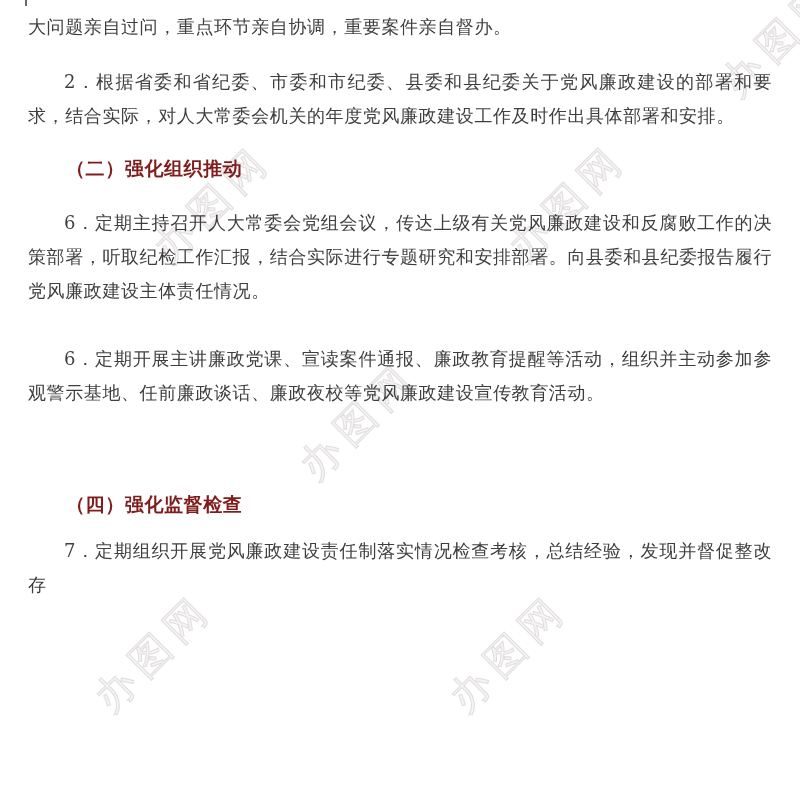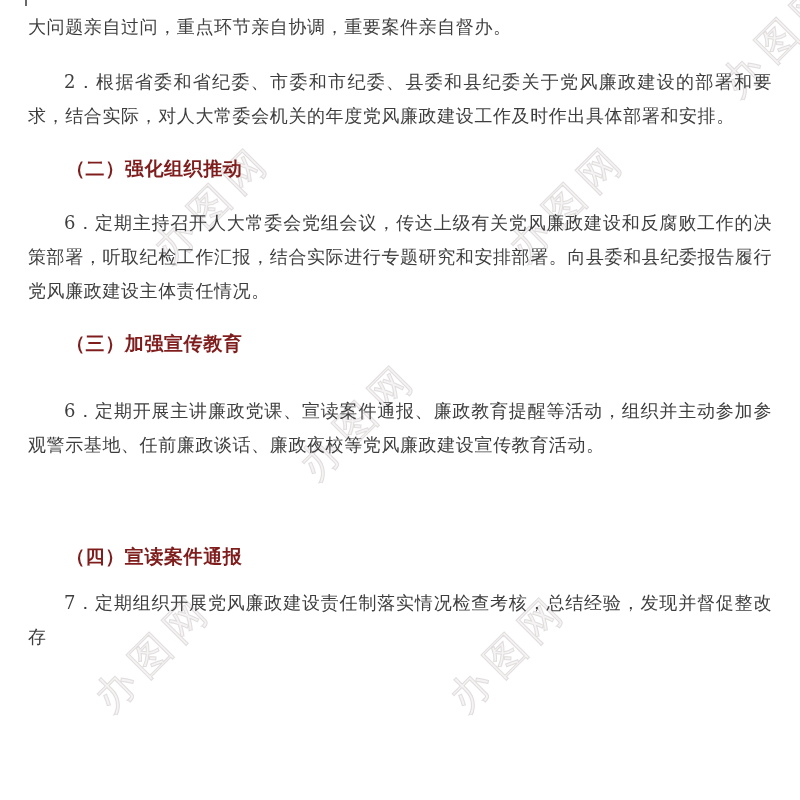--- a/index.html
+++ b/index.html
@@ -104,23 +104,22 @@
 <main class="page">
   <p class="continuation">大问题亲自过问，重点环节亲自协调，重要案件亲自督办。</p>
 
   <p class="indent">2．根据省委和省纪委、市委和市纪委、县委和县纪委关于党风廉政建设的部署和要求，结合实际，对人大常委会机关的年度党风廉政建设工作及时作出具体部署和安排。</p>
 
   <h3 class="heading">（二）强化组织推动</h3>
 
   <p class="indent">6．定期主持召开人大常委会党组会议，传达上级有关党风廉政建设和反腐败工作的决策部署，听取纪检工作汇报，结合实际进行专题研究和安排部署。向县委和县纪委报告履行党风廉政建设主体责任情况。</p>
 
 
-  <h3 class="heading">（三）加强宣传教育</h3>
 
 
   <p class="indent mt-22">6．定期开展主讲廉政党课、宣读案件通报、廉政教育提醒等活动，组织并主动参加参观警示基地、任前廉政谈话、廉政夜校等党风廉政建设宣传教育活动。</p>
 
   <div class="section-gap"></div>
 
-  <h3 class="heading">（四）宣读案件通报</h3>
+  <h3 class="heading">（四）强化监督检查</h3>
 
   <p class="indent mt-11">7．定期组织开展党风廉政建设责任制落实情况检查考核，总结经验，发现并督促整改存</p>
 </main>
 
 </body></html>

